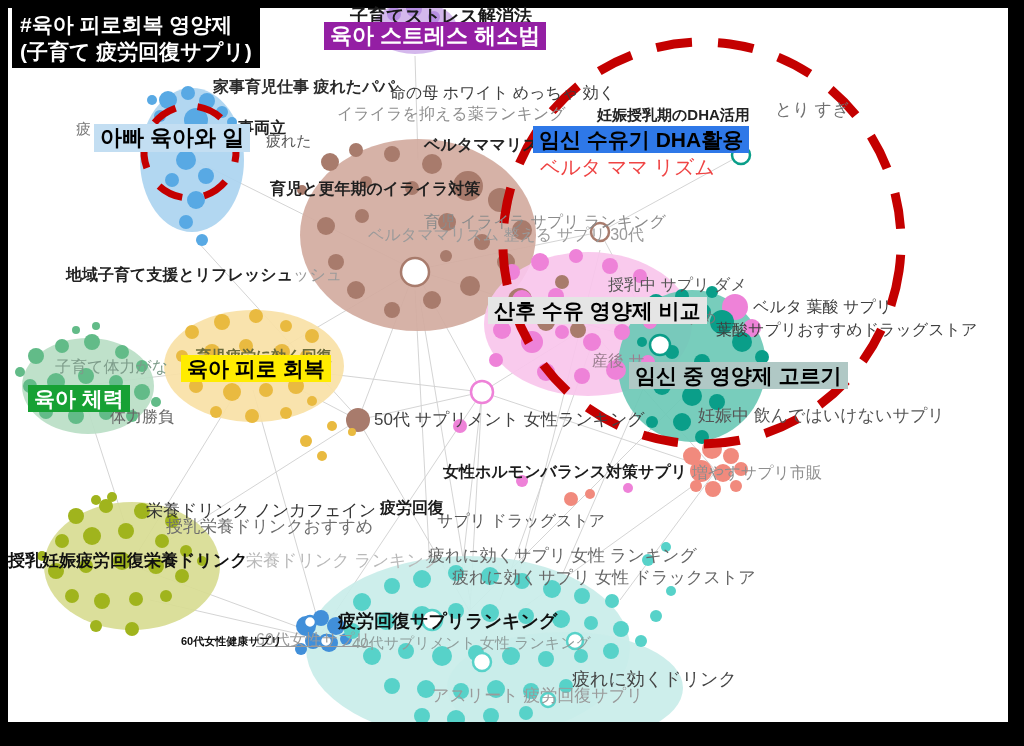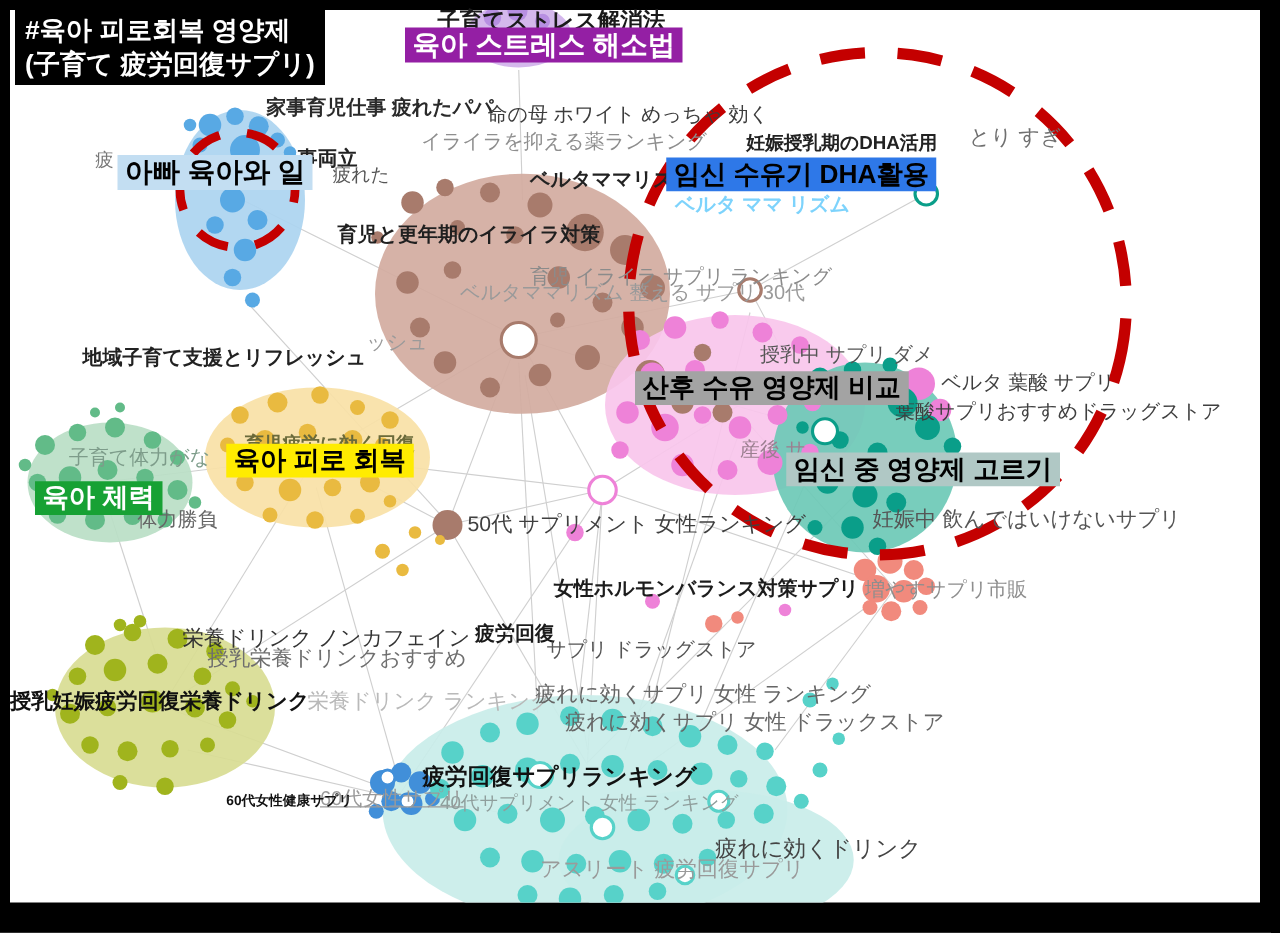--- a/index.html
+++ b/index.html
@@ -339,25 +339,25 @@
       <div>#육아 피로회복 영양제</div>
       <div>(子育て 疲労回復サプリ)</div>
     </div>
   <div class="kw" style="left: 350px; top: 6px; font-size: 18px; font-weight: bold; color: rgb(26, 26, 26);">子育てストレス解消法</div>
       <div class="kw" style="left: 213px; top: 78px; font-size: 16px; font-weight: bold; color: rgb(42, 42, 42);">家事育児仕事 疲れたパパ</div>
       <div class="kw" style="left: 390px; top: 84px; font-size: 16px; font-weight: normal; color: rgb(60, 60, 60);">命の母 ホワイト めっちゃ 効く</div>
       <div class="kw" style="left: 337px; top: 105px; font-size: 16px; font-weight: normal; color: rgb(142, 142, 142);">イライラを抑える薬ランキング</div>
       <div class="kw" style="left: 597px; top: 106px; font-size: 15px; font-weight: bold; color: rgb(34, 34, 34);">妊娠授乳期のDHA活用</div>
       <div class="kw" style="left: 775px; top: 100px; font-size: 17px; font-weight: normal; color: rgb(111, 111, 111);">とり すぎ</div>
       <div class="kw" style="left: 424px; top: 136px; font-size: 16px; font-weight: bold; color: rgb(34, 34, 34);">ベルタママリズム</div>
-      <div class="kw" style="left: 540px; top: 156px; font-size: 16px; font-weight: bold; color: #7dd3fc;">ベルタ ママ リズム</div>
+      <div class="kw" style="left: 540px; top: 156px; font-size: 20px; font-weight: normal; color: #ef4444;">ベルタ ママ リズム</div>
       <div class="kw" style="left: 270px; top: 180px; font-size: 16px; font-weight: bold; color: rgb(31, 31, 31);">育児と更年期のイライラ対策</div>
       <div class="kw" style="left: 424px; top: 213px; font-size: 16px; font-weight: normal; color: rgb(139, 139, 139);">育児 イライラ サプリ ランキング</div>
       <div class="kw" style="left: 368px; top: 226px; font-size: 16px; font-weight: normal; color: rgb(154, 154, 154);">ベルタママリズム 整える サプリ 30代</div>
-      <div class="kw" style="left: 66px; top: 266px; font-size: 16px; font-weight: bold; color: rgb(34, 34, 34); margin-top: 12px;">地域子育て支援とリフレッシュ</div>
+      <div class="kw" style="left: 66px; top: 266px; font-size: 16px; font-weight: bold; color: rgb(34, 34, 34);">地域子育て支援とリフレッシュ</div>
       <div class="kw" style="left: 293px; top: 266px; font-size: 16px; font-weight: normal; color: rgb(154, 154, 154);">ッシュ</div>
       <div class="kw" style="left: 608px; top: 276px; font-size: 16px; font-weight: normal; color: rgb(85, 85, 85);">授乳中 サプリ ダメ</div>
       <div class="kw" style="left: 753px; top: 298px; font-size: 16px; font-weight: normal; color: rgb(63, 63, 63);">ベルタ 葉酸 サプリ</div>
       <div class="kw" style="left: 686px; top: 308px; font-size: 15px; font-weight: normal; color: rgb(119, 119, 119);">すめ</div>
       <div class="kw" style="left: 716px; top: 321px; font-size: 16px; font-weight: normal; color: rgb(63, 63, 63);">葉酸サプリおすすめドラッグストア</div>
       <div class="kw" style="left: 592px; top: 352px; font-size: 16px; font-weight: normal; color: rgb(155, 127, 144);">産後 サ</div>
       <div class="kw" style="left: 196px; top: 347px; font-size: 15px; font-weight: bold; color: rgb(106, 106, 58);">育児疲労に効く回復</div>
       <div class="kw" style="left: 698px; top: 406px; font-size: 17px; font-weight: normal; color: rgb(85, 85, 85);">妊娠中 飲んではいけないサプリ</div>
       <div class="kw" style="left: 374px; top: 410px; font-size: 17px; font-weight: normal; color: rgb(63, 63, 63);">50代 サプリメント 女性ランキング</div>
       <div class="kw" style="left: 443px; top: 463px; font-size: 16px; font-weight: bold; color: rgb(28, 28, 28);">女性ホルモンバランス対策サプリ</div>
@@ -378,19 +378,19 @@
       <div class="kw" style="left: 432px; top: 686px; font-size: 17px; font-weight: normal; color: rgb(154, 154, 154);">アスリート 疲労回復サプリ</div>
       <div class="kw" style="left: 76px; top: 120px; font-size: 15px; font-weight: normal; color: rgb(119, 119, 119);">疲</div>
       <div class="kw" style="left: 238px; top: 119px; font-size: 16px; font-weight: bold; color: rgb(34, 34, 34);">事両立</div>
       <div class="kw" style="left: 266px; top: 132px; font-size: 15px; font-weight: normal; color: rgb(85, 85, 85);">疲れた</div>
       <div class="kw" style="left: 55px; top: 358px; font-size: 16px; font-weight: normal; color: rgb(125, 156, 138);">子育て体力がな</div>
       <div class="kw" style="left: 99px; top: 388px; font-size: 15px; font-weight: bold; color: rgb(51, 51, 51);">対策</div>
       <div class="kw" style="left: 110px; top: 408px; font-size: 16px; font-weight: normal; color: rgb(102, 102, 102);">体力勝負</div>
       <div class="hl" style="left: 324px; top: 22px; font-size: 22px; background: rgb(148, 31, 164); color: rgb(255, 255, 255);">육아 스트레스 해소법</div>
       <div class="hl" style="left: 94px; top: 124px; font-size: 22px; background: rgb(195, 222, 242); color: rgb(0, 0, 0);">아빠 육아와 일</div>
       <div class="hl" style="left: 533px; top: 126px; font-size: 21px; background: rgb(46, 120, 232); color: rgb(0, 0, 0);">임신 수유기 DHA활용</div>
-      <div class="hl" style="left: 508px; top: 297px; font-size: 21px; background: #a3a3a3; color: rgb(0, 0, 0);">산후 수유 영양제 비교</div>
+      <div class="hl" style="left: 488px; top: 297px; font-size: 21px; background: #e5e5e5; color: rgb(0, 0, 0);">산후 수유 영양제 비교</div>
       <div class="hl" style="left: 629px; top: 362px; font-size: 21px; background: rgb(176, 200, 197); color: rgb(0, 0, 0);">임신 중 영양제 고르기</div>
       <div class="hl" style="left: 181px; top: 355px; font-size: 21px; background: rgb(255, 236, 0); color: rgb(0, 0, 0);">육아 피로 회복</div>
       <div class="hl" style="left: 28px; top: 385px; font-size: 21px; background: rgb(23, 161, 52); color: rgb(255, 255, 255);">육아 체력</div>
     </div>
 
 </div>
 
 </body></html>

